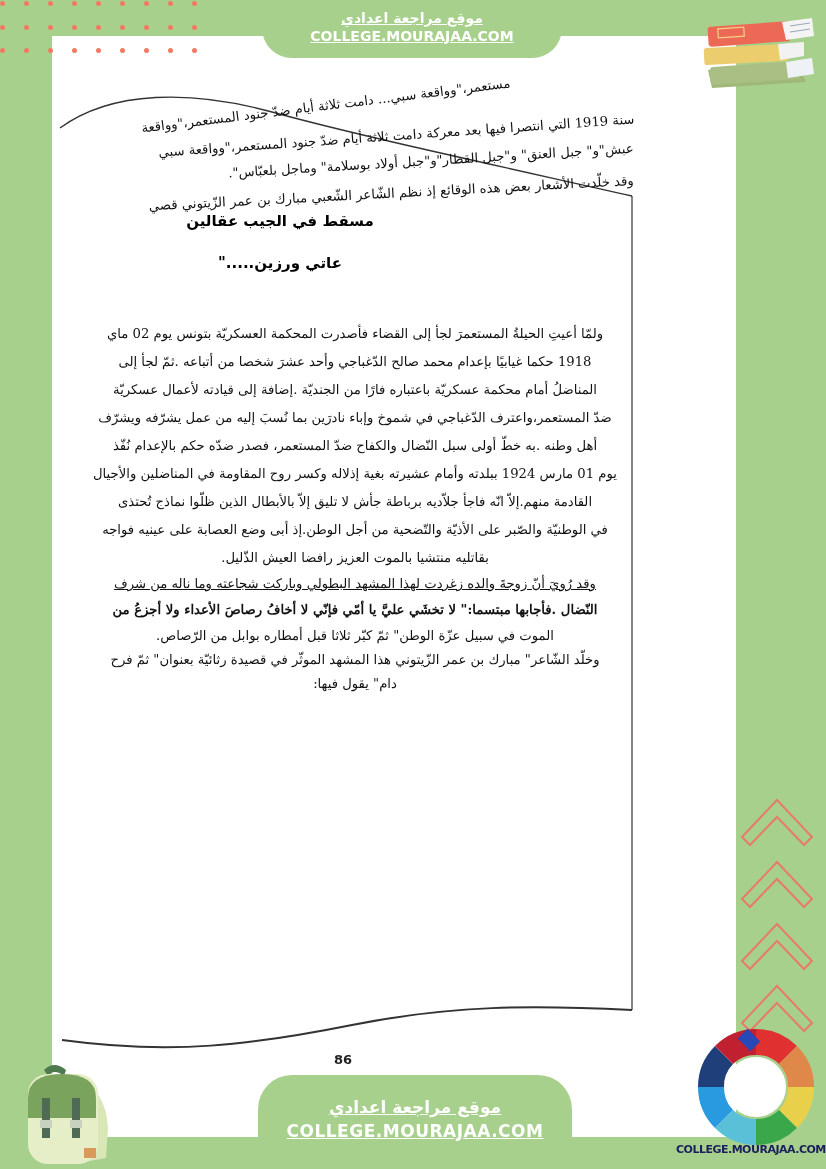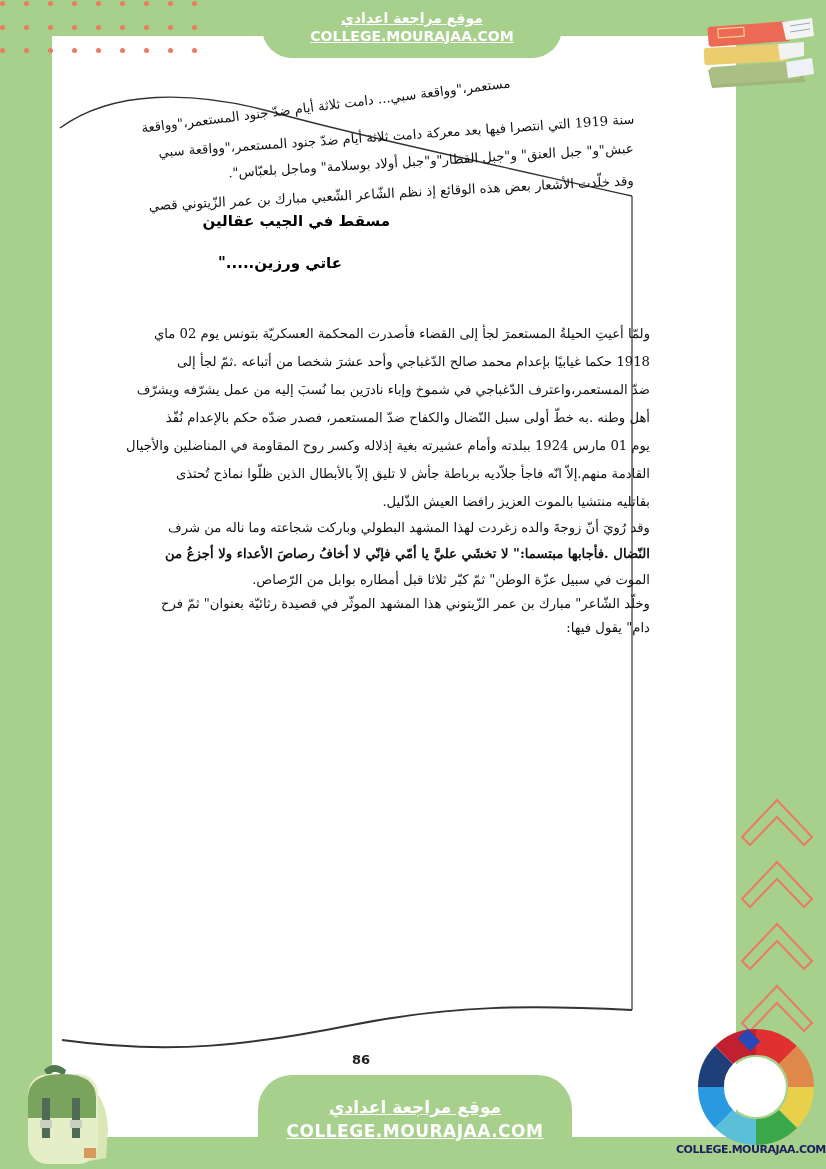--- a/index.html
+++ b/index.html
@@ -8,26 +8,26 @@
   .dots { position:absolute; left:0; top:0; width:200px; height:60px; }
   .dot { position:absolute; width:5px; height:5px; border-radius:50%; background:#ef7a62; }
   .banner-top { position:absolute; left:262px; top:0; width:300px; height:58px; background:#a8d08d; border-radius:0 0 30px 30px; text-align:center; color:#fff; }
   .banner-top .ar, .banner-bottom .ar { font-family:"DejaVu Sans", sans-serif; font-weight:bold; text-decoration:underline; }
   .banner-top .ar { font-size:14px; padding-top:9px; line-height:18px; }
   .banner-top .en { font-size:14px; font-weight:bold; text-decoration:underline; line-height:18px; font-family:"DejaVu Sans", sans-serif; }
   .banner-bottom { position:absolute; left:258px; top:1075px; width:314px; height:94px; background:#a8d08d; border-radius:34px 34px 0 0; text-align:center; color:#fff; }
   .banner-bottom .ar { font-size:17px; padding-top:20px; line-height:24px; }
   .banner-bottom .en { font-size:17px; font-weight:bold; text-decoration:underline; line-height:24px; font-family:"DejaVu Sans", sans-serif; letter-spacing:0.5px; }
   .scan { position:absolute; left:52px; top:70px; width:636px; height:990px; }
-  .text-block { position:absolute; left:60px; top:160px; width:590px; direction:rtl; text-align:right; color:#111; font-family:"DejaVu Serif", serif; font-size:13.2px; line-height:28px; }
+  .text-block { position:absolute; left:60px; top:160px; width:590px; direction:rtl; text-align:center; color:#111; font-family:"DejaVu Serif", serif; font-size:13.2px; line-height:28px; }
   .text-block p { margin:0; white-space:nowrap; overflow:hidden; }
   .line-top { position:absolute; direction:rtl; white-space:nowrap; color:#111; font-family:"DejaVu Serif", serif; font-size:13.2px; }
   .verse { font-weight:bold; font-size:15px; text-align:center; direction:rtl; }
   .bold { font-weight:bold; }
-  .pagenum { position:absolute; left:352px; top:1052px; font-size:13px; font-weight:bold; color:#222; font-family:"DejaVu Sans", sans-serif; }
+  .pagenum { position:absolute; left:334px; top:1052px; font-size:13px; font-weight:bold; color:#222; font-family:"DejaVu Sans", sans-serif; }
   .logo-text { position:absolute; left:676px; top:1143px; width:148px; text-align:center; font-family:"DejaVu Sans", sans-serif; font-weight:bold; font-size:11px; color:#1b1f5c; letter-spacing:-0.5px; }
   .books { position:absolute; left:690px; top:12px; width:130px; height:80px; }
   .chevrons { position:absolute; left:732px; top:795px; width:90px; height:240px; }
   .wheel { position:absolute; left:696px; top:1027px; width:120px; height:120px; }
   .backpack { position:absolute; left:14px; top:1058px; width:100px; height:110px; }
 </style>
 </head>
 <body>
 
 <div class="page-white"></div>
@@ -89,33 +89,35 @@
 </svg>
 
 <div>
   <div class="line-top" style="left:140px;top:98px;transform:rotate(-7deg);">مستعمر،"وواقعة سبي... دامت ثلاثة أيام ضدّ جنود المستعمر،"وواقعة</div>
   <div class="line-top" style="left:75px;top:131px;width:560px;transform:rotate(-4deg);">سنة 1919 التي انتصرا فيها بعد معركة دامت ثلاثة أيام ضدّ جنود المستعمر،"وواقعة سبي</div>
   <div class="line-top" style="left:66px;top:158px;width:568px;transform:rotate(-3.5deg);">عبش"و" جبل العنق" و"جبل القطار"و"جبل أولاد بوسلامة" وماجل بلعبّاس".</div>
   <div class="line-top" style="left:60px;top:188px;width:574px;transform:rotate(-3deg);">وقد خلّدت الأشعار بعض هذه الوقائع إذ نظم الشّاعر الشّعبي مبارك بن عمر الزّيتوني قصي</div>
 </div>
 
 <div style="position:absolute;left:170px;top:200px;width:220px;">
-  <div class="verse" style="line-height:42px;text-align:right;">مسقط في الجيب عقالين</div>
+  <div class="verse" style="line-height:42px;">مسقط في الجيب عقالين</div>
   <div class="verse" style="line-height:42px;">عاتي ورزين....."</div>
 </div>
 
 <div class="text-block" style="top:320px;">
   <p>ولمّا أعيتِ الحيلةُ المستعمرَ لجأ إلى القضاء فأصدرت المحكمة العسكريّة بتونس يوم 02 ماي</p>
   <p>1918 حكما غيابيًا بإعدام محمد صالح الدّغباجي وأحد عشرَ شخصا من أتباعه .ثمّ لجأ إلى</p>
+  <p>المناضلُ أمام محكمة عسكريّة باعتباره فارًا من الجنديّة .إضافة إلى قيادته لأعمال عسكريّة</p>
   <p>ضدّ المستعمر،واعترف الدّغباجي في شموخ وإباء نادرَين بما نُسبَ إليه من عمل يشرّفه ويشرّف</p>
   <p>أهل وطنه .به خطّ أولى سبل النّضال والكفاح ضدّ المستعمر، فصدر ضدّه حكم بالإعدام نُفّذ</p>
   <p>يوم 01 مارس 1924 ببلدته وأمام عشيرته بغية إذلاله وكسر روح المقاومة في المناضلين والأجيال</p>
   <p>القادمة منهم.إلاّ انّه فاجأ جلاّديه برباطة جأش لا تليق إلاّ بالأبطال الذين ظلّوا نماذج تُحتذى</p>
+  <p>في الوطنيّة والصّبر على الأذيّة والتّضحية من أجل الوطن.إذ أبى وضع العصابة على عينيه فواجه</p>
   <p>بقاتليه منتشيا بالموت العزيز رافضا العيش الذّليل.</p>
-  <p style="line-height:24px;">وقد رُويَ أنّ زوجةَ والده زغردت لهذا المشهد البطولي وباركت شجاعته وما ناله من شرف</p>
+  <p style="line-height:24px;text-decoration:underline;">وقد رُويَ أنّ زوجةَ والده زغردت لهذا المشهد البطولي وباركت شجاعته وما ناله من شرف</p>
   <p class="bold">النّضال .فأجابها مبتسما:" لا تخشَي عليَّ يا أمّي فإنّي لا أخافُ رصاصَ الأعداء ولا أجزعُ من</p>
   <p style="line-height:24px;">الموت في سبيل عزّة الوطن" ثمّ كبّر ثلاثا قبل أمطاره بوابل من الرّصاص.</p>
   <p style="line-height:24px;">وخلّد الشّاعر" مبارك بن عمر الزّيتوني هذا المشهد الموثّر في قصيدة رثائيّة بعنوان" ثمّ فرح</p>
   <p style="line-height:24px;">دام" يقول فيها:</p>
 </div>
 
 <div class="pagenum">86</div>
 
 <svg class="chevrons" viewBox="0 0 90 240">
   <g fill="none" stroke="#e77b66" stroke-width="2">

